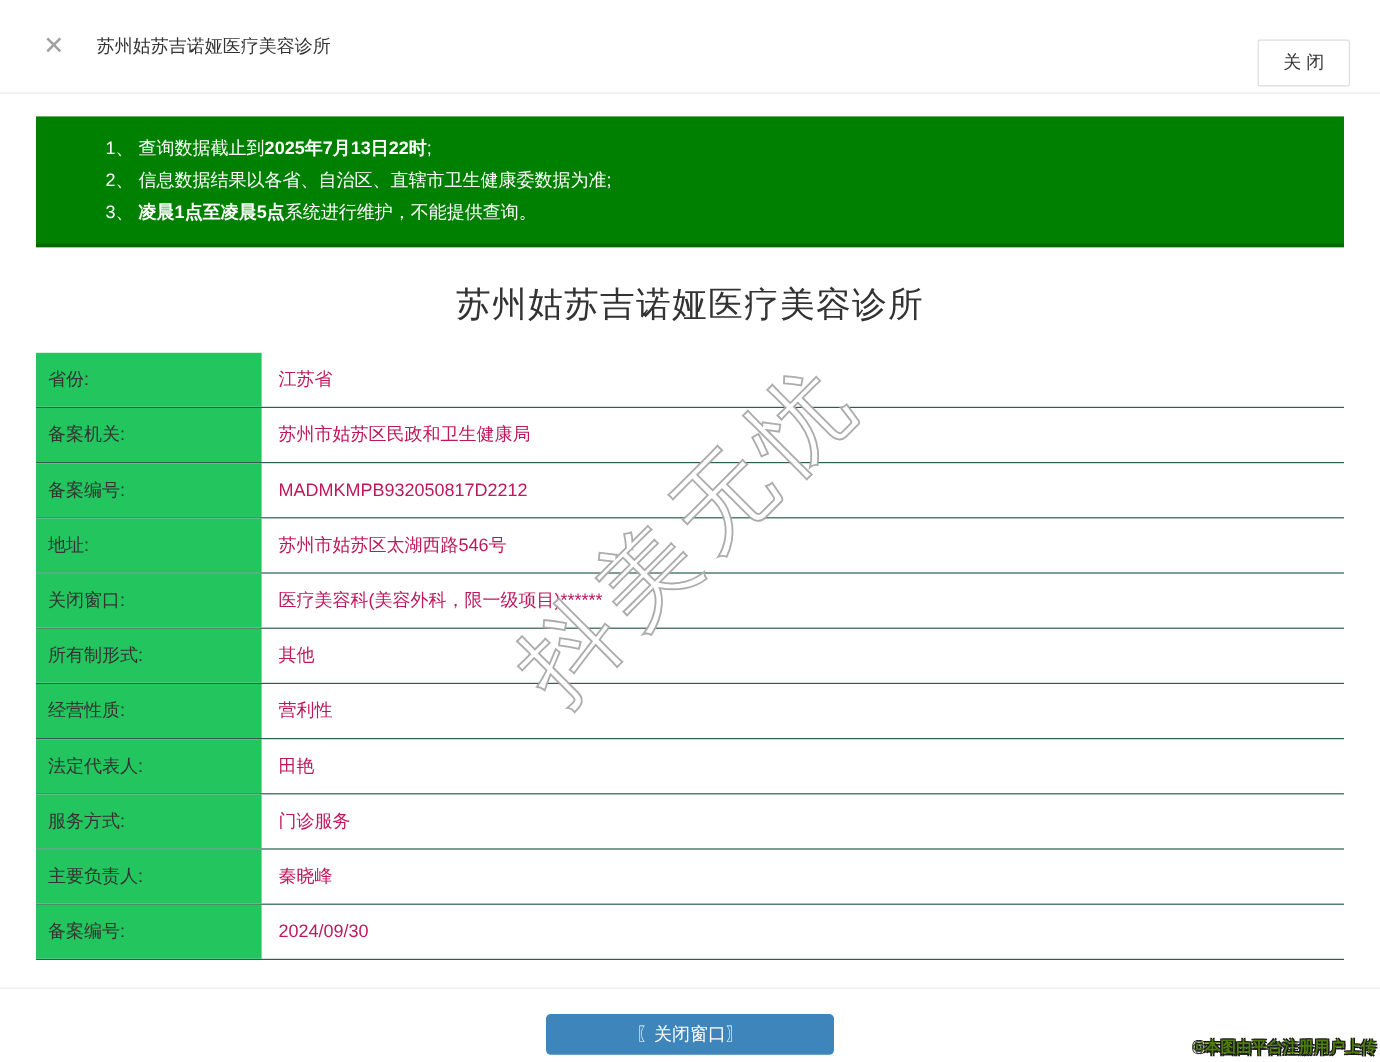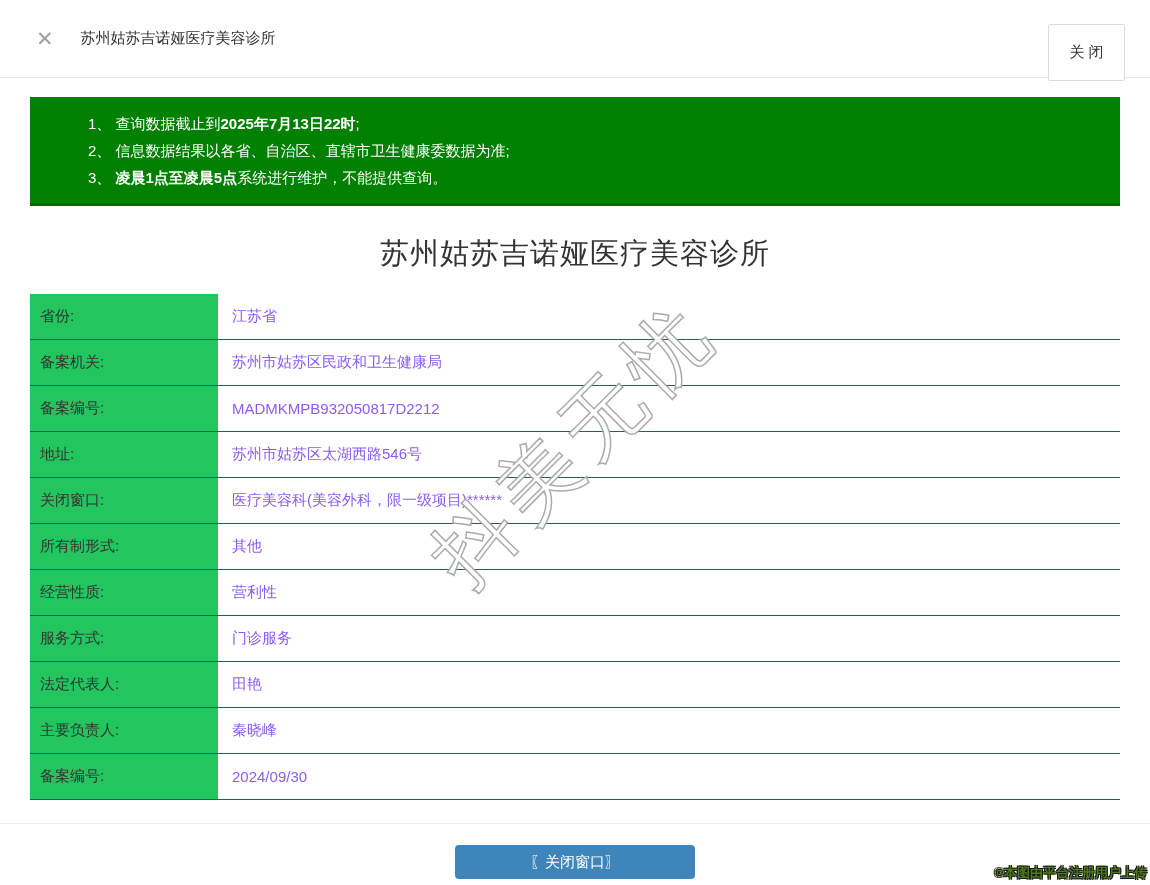--- a/index.html
+++ b/index.html
@@ -33,21 +33,21 @@
     color: #333333;
   }
   .topbar .spacer { flex: 1; }
   .btn-close-top {
     background: #ffffff;
     border: 1px solid #dcdcdc;
     color: #333333;
     font-size: 15px;
     font-family: inherit;
     width: 77px;
-    height: 57px;
+    height: 39px;
     cursor: pointer;
     border-radius: 2px;
     margin-top: 28px;
   }
 
   
   .notice {
     margin: 19px 30px 0 30px;
     background: #008000;
     border-bottom: 3px solid #006a00;
@@ -88,21 +88,21 @@
     width: 188px;
     align-self: stretch;
     display: flex;
     align-items: center;
     background: #22c55e;
     padding-left: 10px;
     color: #333333;
   }
   .detail-row .cell-value {
     padding-left: 14px;
-    color: #8b5cf6;
+    color: #be185d;
   }
 
   
   .footer-divider {
     margin-top: 23px;
     border-top: 1px solid #ececec;
   }
   .footer {
     display: flex;
     justify-content: center;
@@ -197,26 +197,26 @@
     </div>
     <div class="detail-row">
       <div class="cell-label">所有制形式:</div>
       <div class="cell-value">其他</div>
     </div>
     <div class="detail-row">
       <div class="cell-label">经营性质:</div>
       <div class="cell-value">营利性</div>
     </div>
     <div class="detail-row">
+      <div class="cell-label">法定代表人:</div>
+      <div class="cell-value">田艳</div>
+    </div>
+    <div class="detail-row">
       <div class="cell-label">服务方式:</div>
       <div class="cell-value">门诊服务</div>
-    </div>
-    <div class="detail-row">
-      <div class="cell-label">法定代表人:</div>
-      <div class="cell-value">田艳</div>
     </div>
     <div class="detail-row">
       <div class="cell-label">主要负责人:</div>
       <div class="cell-value">秦晓峰</div>
     </div>
     <div class="detail-row">
       <div class="cell-label">备案编号:</div>
       <div class="cell-value">2024/09/30</div>
     </div>
   </div>

